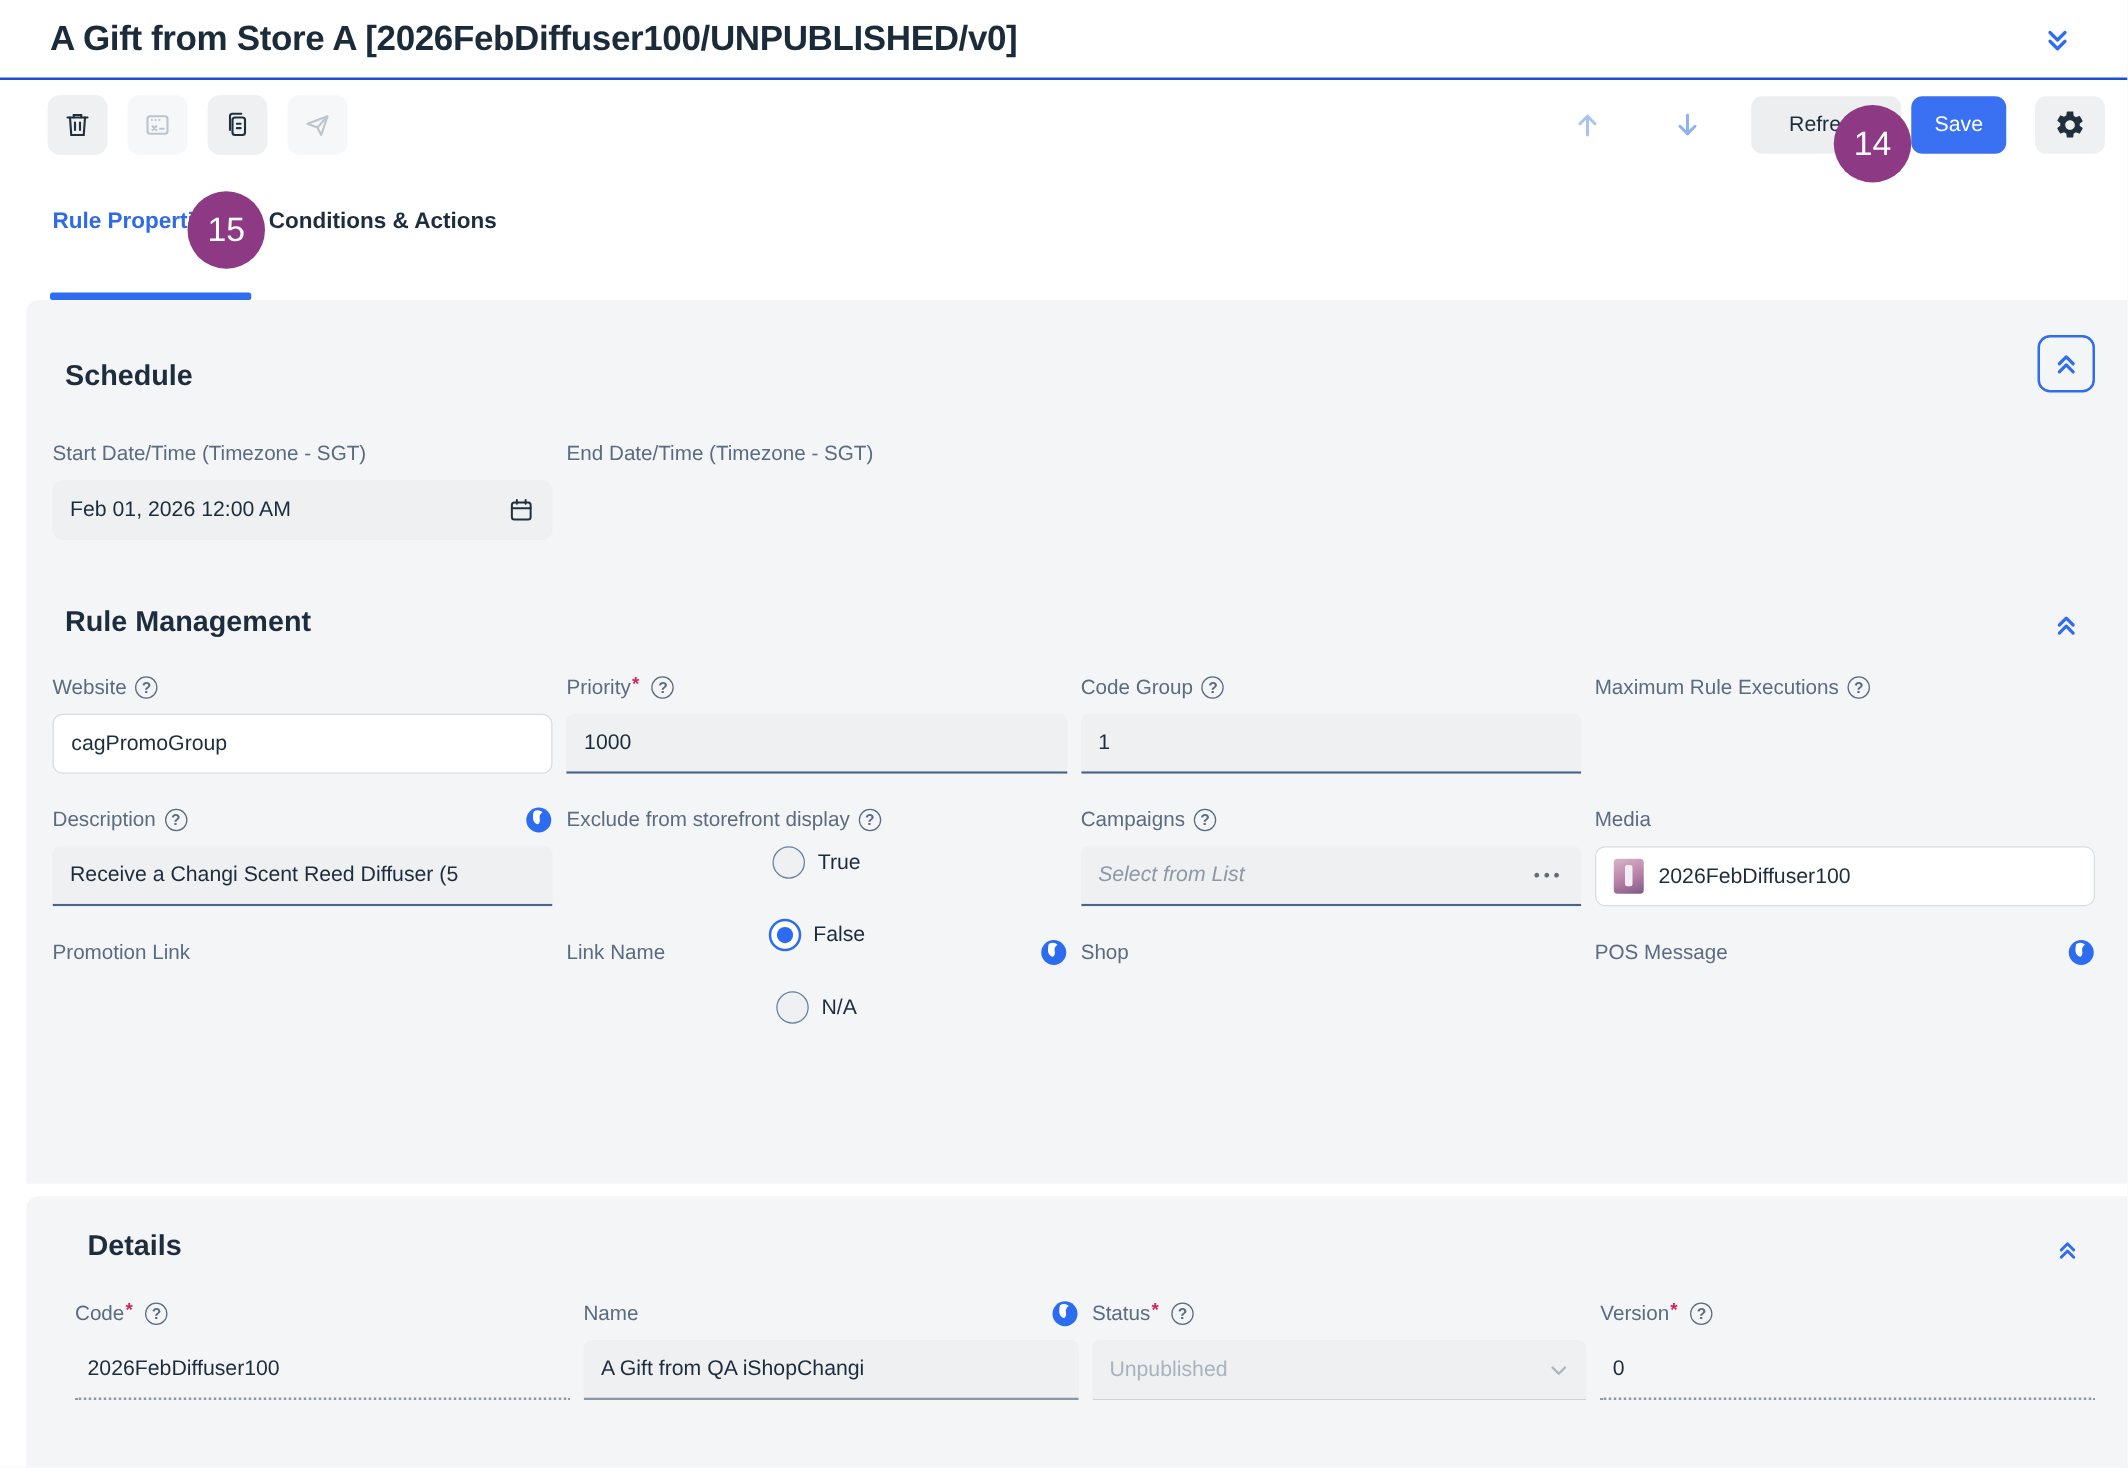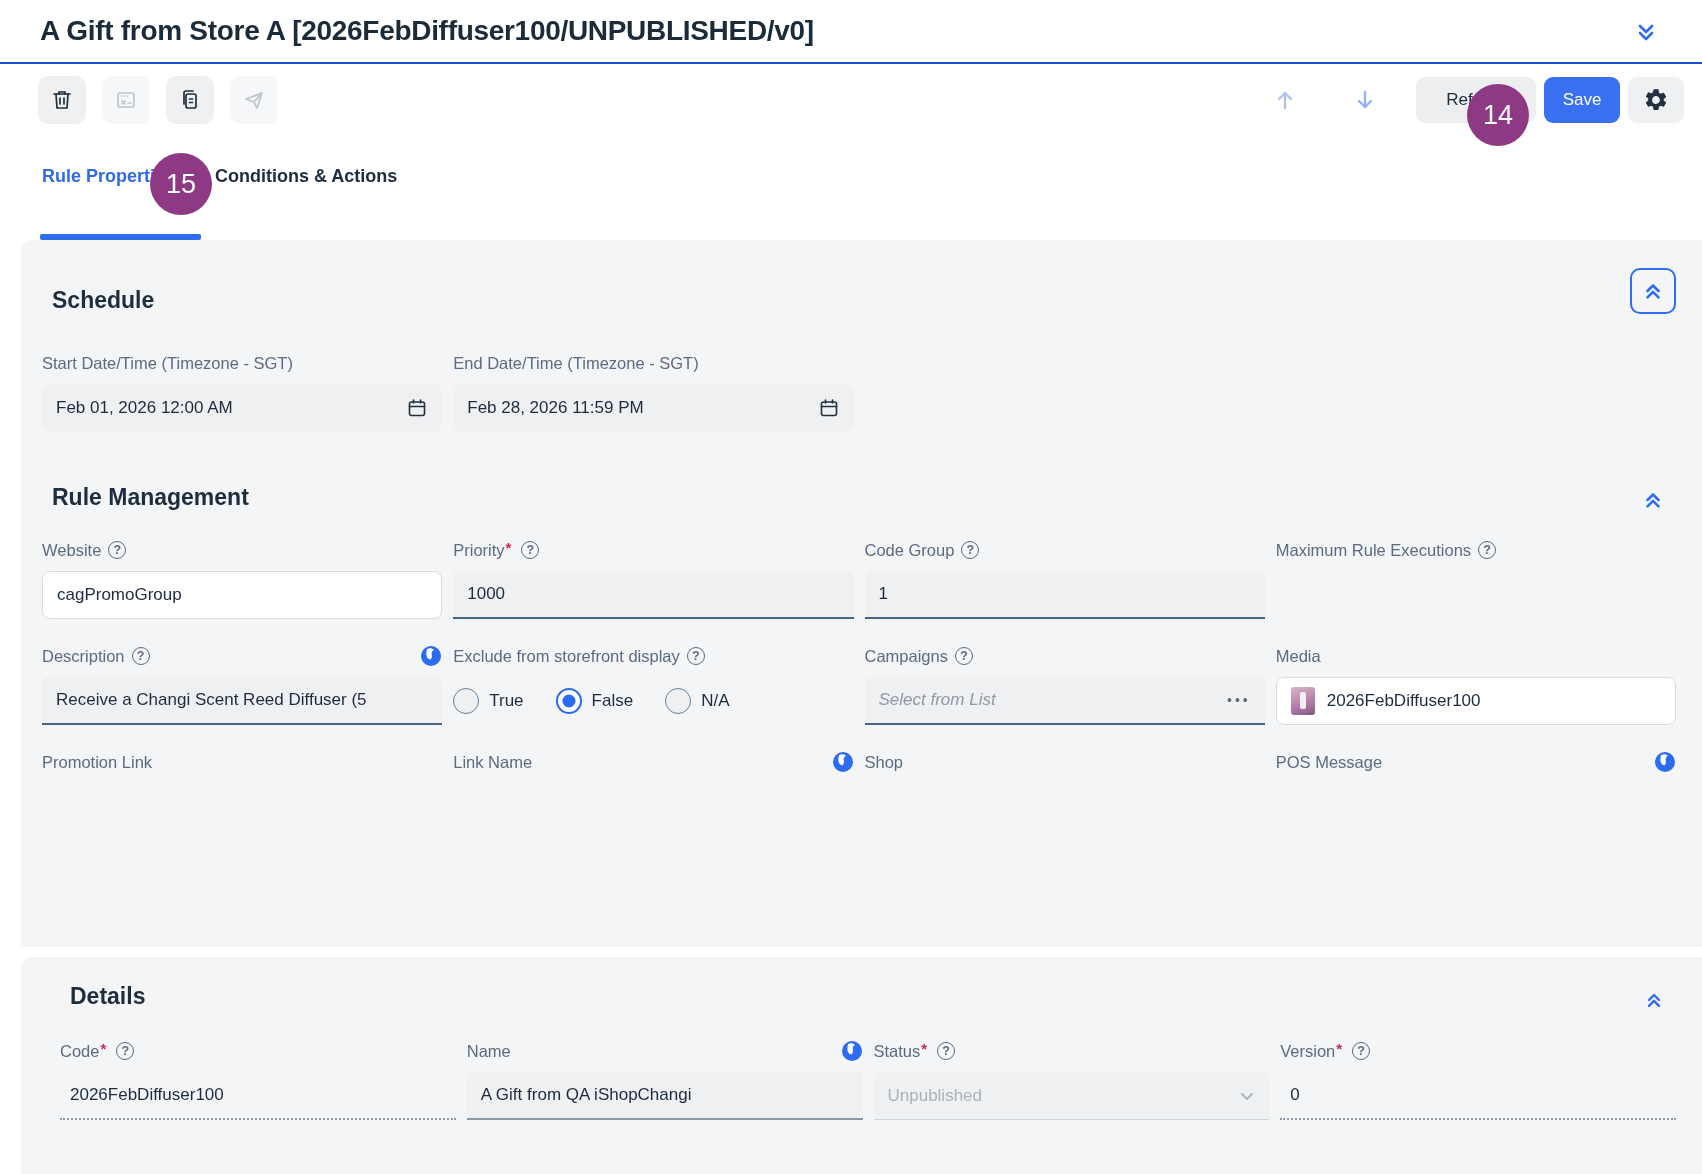--- a/index.html
+++ b/index.html
@@ -17,21 +17,21 @@
 
   .toolbar { height:72px; padding:0 18px 0 38px; display:flex; align-items:center; }
   .icon-btn { width:48px; height:48px; border-radius:10px; background:#eef0f2; display:flex; align-items:center; justify-content:center; margin-right:16px; }
   .icon-btn.disabled { background:#f6f7f9; }
   .toolbar-right { margin-left:auto; display:flex; align-items:center; }
   .nav-arrow { width:30px; height:30px; display:flex; align-items:center; justify-content:center; }
   .arrow-up { margin-right:50px; }
   .arrow-down { margin-right:36px; }
   .btn { height:46px; border-radius:9px; display:flex; align-items:center; justify-content:center; font-size:17px; font-weight:normal; }
   .btn-refresh { width:120px; background:#eceef0; color:#1d2d3e; margin-right:8px; }
-  .btn-save { width:76px; background:#3a70f2; color:#ffffff; margin-right:8px; }
+  .btn-save { width:76px; background:#3a70f2; color:#ffffff; margin-right:23px; }
   .btn-gear { width:56px; background:#eef0f2; }
 
   .tabs { padding:30px 40px 0; display:flex; gap:36px; height:104px; }
   .tab { font-size:18px; font-weight:bold; color:#1d2d3e; position:relative; padding:0 2px 26px; cursor:pointer; }
   .tab.active { color:#2f6ae8; }
   .tab.active::after { content:""; position:absolute; left:0; right:-24px; bottom:0; height:6px; background:#2f6cf0; border-radius:2px; }
 
   
   .badge { position:absolute; width:62px; height:62px; border-radius:50%; background:#8d3984; color:#ffffff;
            font-size:27px; display:flex; align-items:center; justify-content:center; z-index:50; }
@@ -64,21 +64,21 @@
             white-space:nowrap; overflow:hidden; }
   .f-white { background:#ffffff; border:1px solid #d7dce0; border-radius:8px; padding:0 14px; }
   .f-date { background:#eef0f2; border-radius:8px; padding:0 14px; }
   .f-date .cal { margin-left:auto; }
   .f-dotted { border-bottom:2px dotted #8e9aa6; padding:0 10px; background:transparent; }
   .f-disabled { background:#eef0f2; border-bottom:1px solid #ccd3d9; border-radius:6px 6px 0 0; padding:0 14px; color:#a9b3bd; }
   .f-disabled .dd-chevron { margin-left:auto; }
   .placeholder { font-style:italic; color:#8e99a5; }
   .dots { margin-left:auto; color:#5f6b77; font-size:14px; letter-spacing:3px; }
 
-  .radio-row { display:flex; gap:32px; height:48px; }
+  .radio-row { display:flex; align-items:center; gap:32px; height:48px;flex-direction:column; }
   .radio-opt { display:flex; align-items:center; gap:10px; font-size:17px; color:#1d2c3d; }
   .radio { width:26px; height:26px; border-radius:50%; border:1.5px solid #64819d; background:#eef0f2; position:relative; flex:0 0 auto; }
   .radio.sel { border:2px solid #2b6cf0; background:#ffffff; }
   .radio.sel::after { content:""; position:absolute; left:50%; top:50%; transform:translate(-50%,-50%);
                       width:13px; height:13px; border-radius:50%; background:#2b6cf0; }
 
   .thumb { width:24px; height:28px; border-radius:3px; margin-right:12px; flex:0 0 auto; position:relative;
            background:linear-gradient(160deg,#d8b6c6 0%,#b77fa8 55%,#7e5a85 100%); }
   .thumb::after { content:""; position:absolute; left:9px; top:5px; width:6px; height:17px; border-radius:2px; background:#f3eef2; }
 
@@ -202,30 +202,20 @@
       <div class="field f-date">
         <span>Feb 01, 2026 12:00 AM</span>
         <span class="cal">
           <svg width="22" height="22" viewBox="0 0 22 22" fill="none" stroke="#20303f" stroke-width="1.6" stroke-linecap="round">
             <rect x="3.5" y="5" width="15" height="13.5" rx="2"></rect>
               <path d="M3.5 9.5h15"></path>
               <path d="M7.5 3v3M14.5 3v3"></path>
           </svg>
         </span>
       </div>
-      <div class="field f-date">
-        <span>Feb 28, 2026 11:59 PM</span>
-        <span class="cal">
-          <svg width="22" height="22" viewBox="0 0 22 22" fill="none" stroke="#20303f" stroke-width="1.6" stroke-linecap="round">
-            <rect x="3.5" y="5" width="15" height="13.5" rx="2"></rect>
-              <path d="M3.5 9.5h15"></path>
-              <path d="M7.5 3v3M14.5 3v3"></path>
-          </svg>
-        </span>
-      </div>
     </div>
 
     <div class="section-head rm-head">
       <div class="section-title">Rule Management</div>
       <div class="collapse-bare">
         <span>
           <svg width="22" height="22" viewBox="0 0 24 24" fill="none" stroke="#2f6cf0" stroke-width="2.8" stroke-linecap="round" stroke-linejoin="round">
             <polyline points="6,19 12,13 18,19"></polyline>
               <polyline points="6,12 12,6 18,12"></polyline>
           </svg>

